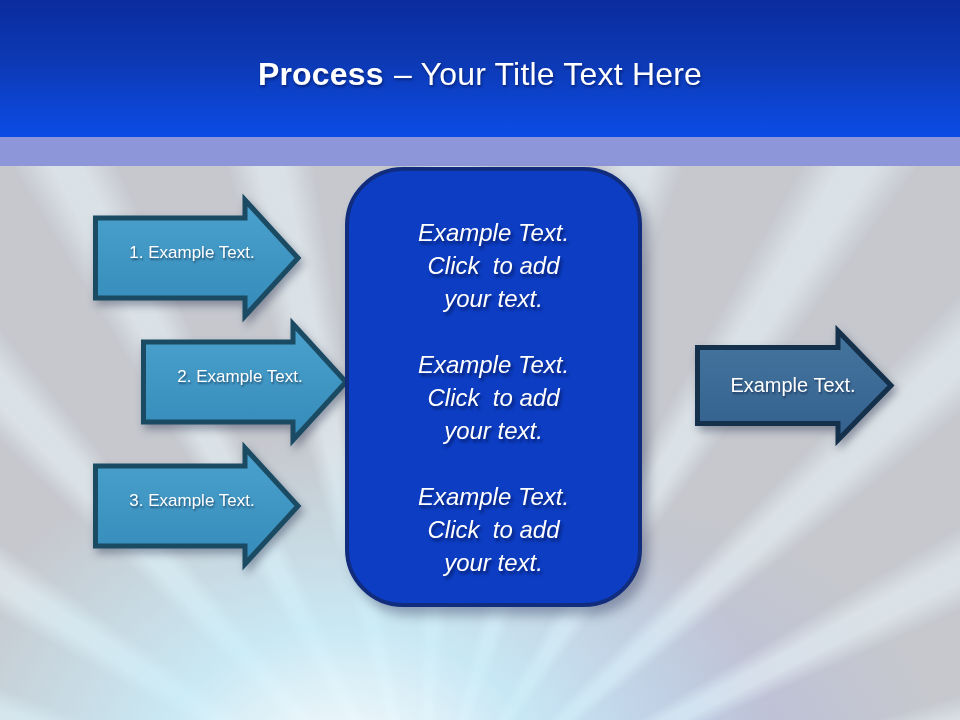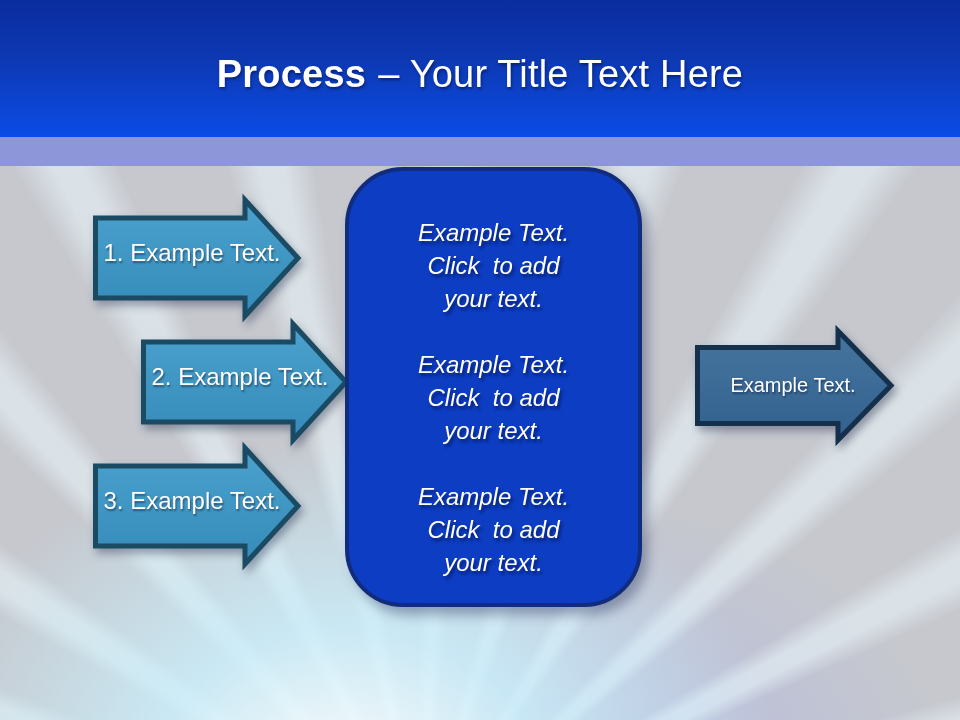--- a/index.html
+++ b/index.html
@@ -11,36 +11,36 @@
       repeating-conic-gradient(from 235deg at 44% 118%, rgba(255,255,255,0) 0deg 4deg, rgba(238,251,255,.5) 6.5deg 8.5deg, rgba(255,255,255,0) 11deg 15deg),
       radial-gradient(ellipse 520px 460px at 64% 112%, rgba(166,174,238,.55) 0%, rgba(166,174,238,0) 65%),
       #c6c8ce;
   }
   .header {
     position:absolute; top:0; left:0; right:0; height:137px;
     background:linear-gradient(180deg,#0a2c9e 0%, #0d39b4 45%, #0b4ce6 100%);
     display:flex; align-items:center; justify-content:center;
   }
   .title {
-    margin:0; padding-top:11px; color:#ffffff; font-size:38px; font-weight:400;
+    margin:0; padding-top:11px; color:#ffffff; font-size:32px; font-weight:400;
     letter-spacing:.2px; text-shadow:1px 2px 3px rgba(0,0,30,.45);
   }
   .title-bold { font-weight:700; }
   .title-rest { font-weight:400; margin-left:.32em; }
   .band { position:absolute; top:137px; left:0; right:0; height:29px; background:#8c96d8; }
 
   .step { position:absolute; left:93px; width:210px; height:122px; }
   .step-1 { top:197px; } .step-2 { top:321px;margin-left:48px; } .step-3 { top:445px; }
   .arrow-svg { position:absolute; inset:0; width:100%; height:100%; overflow:visible;
                filter:drop-shadow(3px 5px 4px rgba(30,40,70,.4)); }
   .step-poly { fill:url(#stepGrad); stroke:#1b4a63; stroke-width:5; }
   .step-label {
     position:absolute; top:21px; bottom:31px; left:4px; width:190px;
     display:flex; align-items:center; justify-content:center;
-    color:#fff; font-size:24px; text-shadow:1px 2px 2px rgba(10,20,50,.5);
+    color:#fff; font-size:17px; text-shadow:1px 2px 2px rgba(10,20,50,.5);
   }
 
   .center-box {
     position:absolute; left:345px; top:167px; width:297px; height:440px; box-sizing:border-box;
     background:#0c3dc2; border:4px solid #112c7c; border-radius:58px;
     box-shadow:6px 8px 12px rgba(40,50,90,.4);
     display:flex; flex-direction:column; justify-content:center; align-items:center;
     gap:33px; padding:20px 10px 0 10px;
   }
   .box-block { display:block; }

